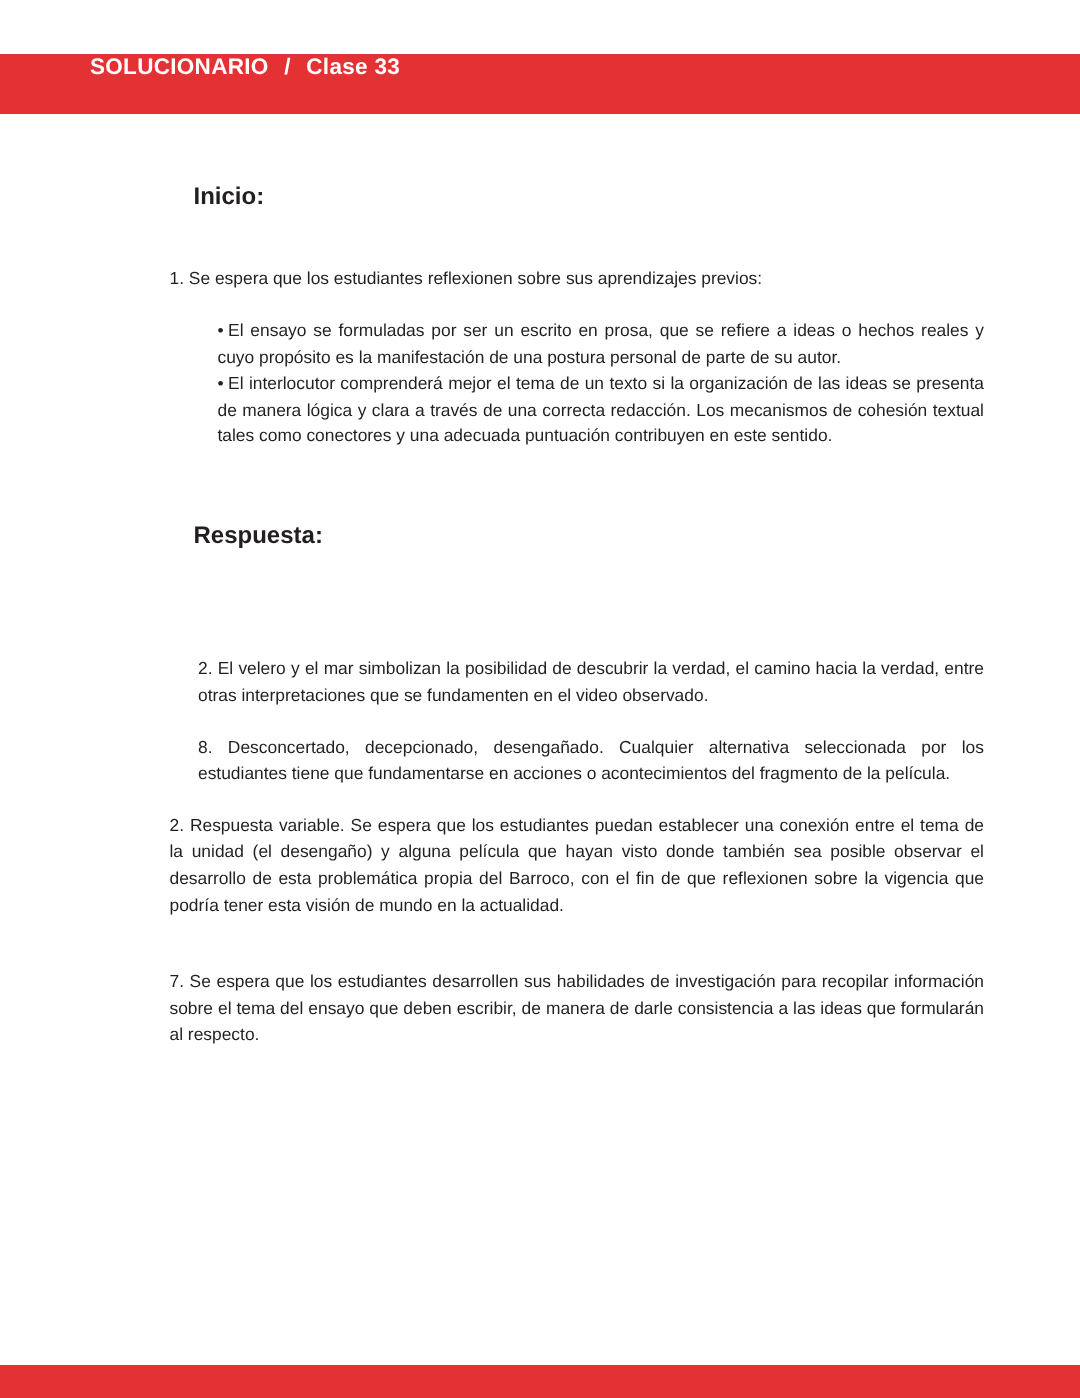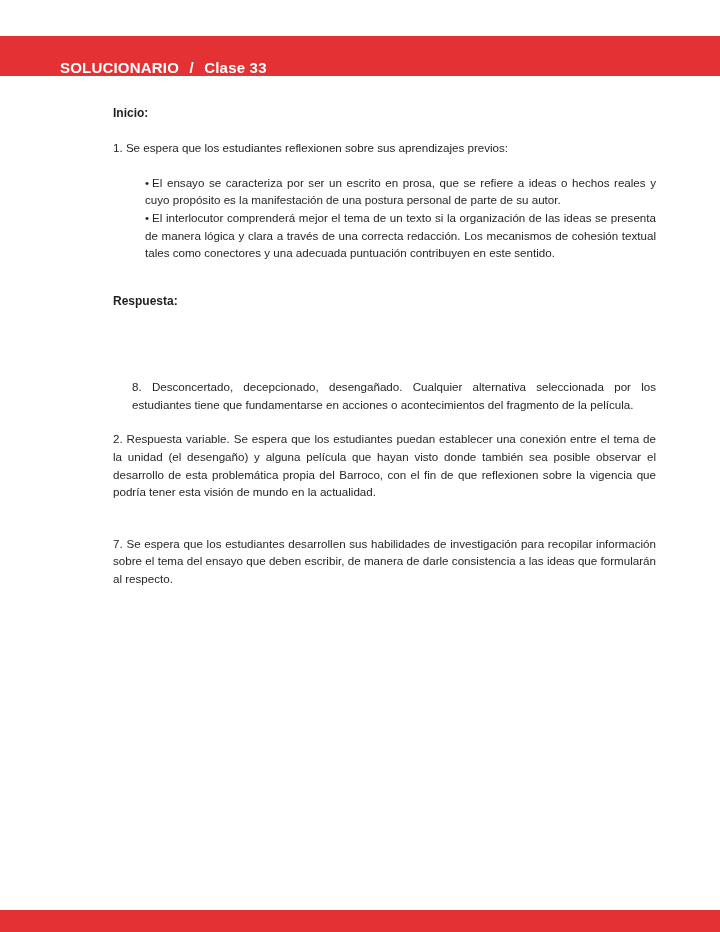--- a/index.html
+++ b/index.html
@@ -18,21 +18,21 @@
 
   
   .header-band {
     position: absolute;
     left: 0;
     top: 36px;
     width: 720px;
     height: 40px;
     background: #e43234;
     display: flex;
-    align-items: flex-end;
+    align-items: flex-start;
   }
   .header-title {
     margin-left: 60px;
     color: #ffffff;
     font-size: 15px;
     font-weight: bold;
     letter-spacing: 0.2px;
     white-space: nowrap;
   }
   .header-title .sep {
@@ -54,22 +54,22 @@
     position: absolute;
     left: 113px;
     top: 104px;
     width: 543px;
     font-size: 11.6px;
     line-height: 1.52;
   }
 
   .section-heading {
     font-weight: bold;
-    font-size: 12px;
-    margin: 0;
+    font-size: 16px;
+    margin: 16px;
   }
 
   .para {
     margin: 0;
     text-align: justify;
   }
   .gap-md  { height: 17px; }
   .gap-xl  { height: 30px; }
 
   
@@ -106,31 +106,32 @@
 </div>
 
 <div class="content">
 
   <p class="section-heading">Inicio:</p>
   <div class="gap-md"></div>
   <p class="para">1. Se espera que los estudiantes reflexionen sobre sus aprendizajes previos:</p>
   <div class="gap-md"></div>
 
   <div class="bullet-block">
-    <p class="bullet-item"><span class="dot">•</span><span>El ensayo se caracteriza por ser un escrito en prosa, que se refiere a ideas o hechos reales y cuyo propósito es la manifestación de una postura personal de parte de su autor.</span></p>
+    <p class="bullet-item"><span class="dot">•</span><span>El ensayo se formuladas por ser un escrito en prosa, que se refiere a ideas o hechos reales y cuyo propósito es la manifestación de una postura personal de parte de su autor.</span></p>
     <p class="bullet-item"><span class="dot">•</span><span>El interlocutor comprenderá mejor el tema de un texto si la organización de las ideas se presenta de manera lógica y clara a través de una correcta redacción. Los mecanismos de cohesión textual tales como conectores y una adecuada puntuación contribuyen en este sentido.</span></p>
   </div>
 
   <div class="gap-xl"></div>
 
   <p class="section-heading">Respuesta:</p>
   <div class="gap-md"></div>
   <div class="gap-md"></div>
 
   <div class="gap-md"></div>
+  <p class="sub-item">2. El velero y el mar simbolizan la posibilidad de descubrir la verdad, el camino hacia la verdad, entre otras interpretaciones que se fundamenten en el video observado.</p>
   <div class="gap-md"></div>
   <p class="sub-item">8. Desconcertado, decepcionado, desengañado. Cualquier alternativa seleccionada por los estudiantes tiene que fundamentarse en acciones o acontecimientos del fragmento de la película.</p>
 
   <div class="gap-md"></div>
 
   <p class="para">2. Respuesta variable. Se espera que los estudiantes puedan establecer una conexión entre el tema de la unidad (el desengaño) y alguna película que hayan visto donde también sea posible observar el desarrollo de esta problemática propia del Barroco, con el fin de que reflexionen sobre la vigencia que podría tener esta visión de mundo en la actualidad.</p>
   <div class="gap-md"></div>
   <div class="gap-md"></div>
   <p class="para">7. Se espera que los estudiantes desarrollen sus habilidades de investigación para recopilar información sobre el tema del ensayo que deben escribir, de manera de darle consistencia a las ideas que formularán al respecto.</p>
 

